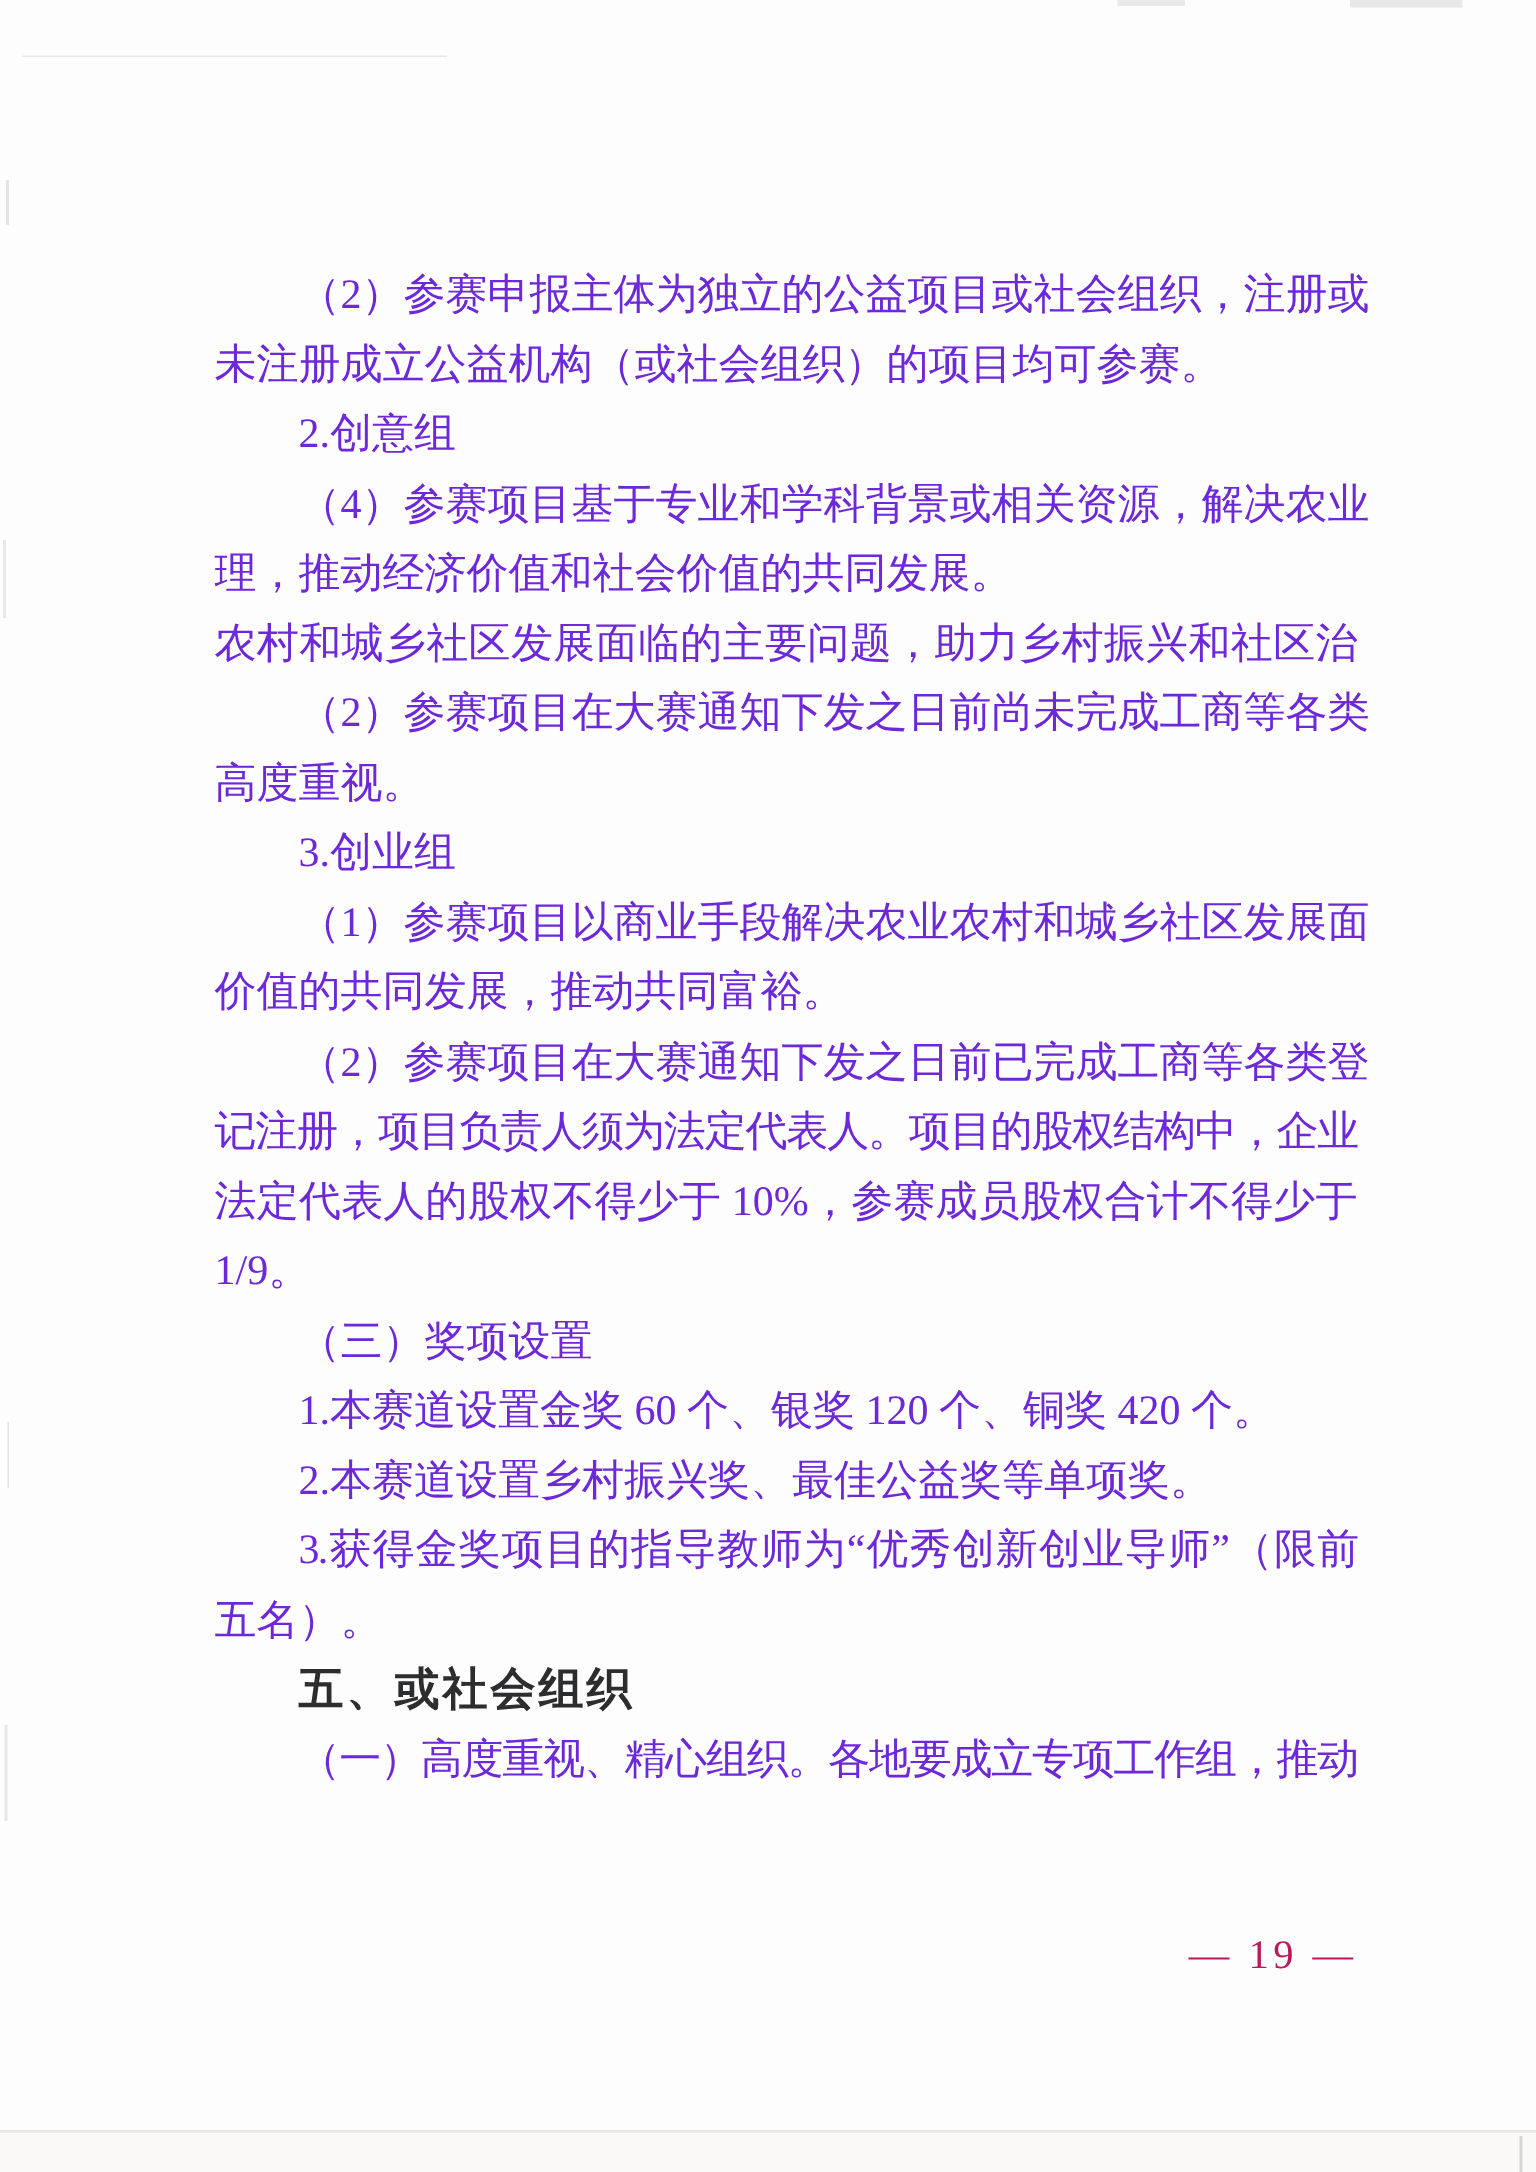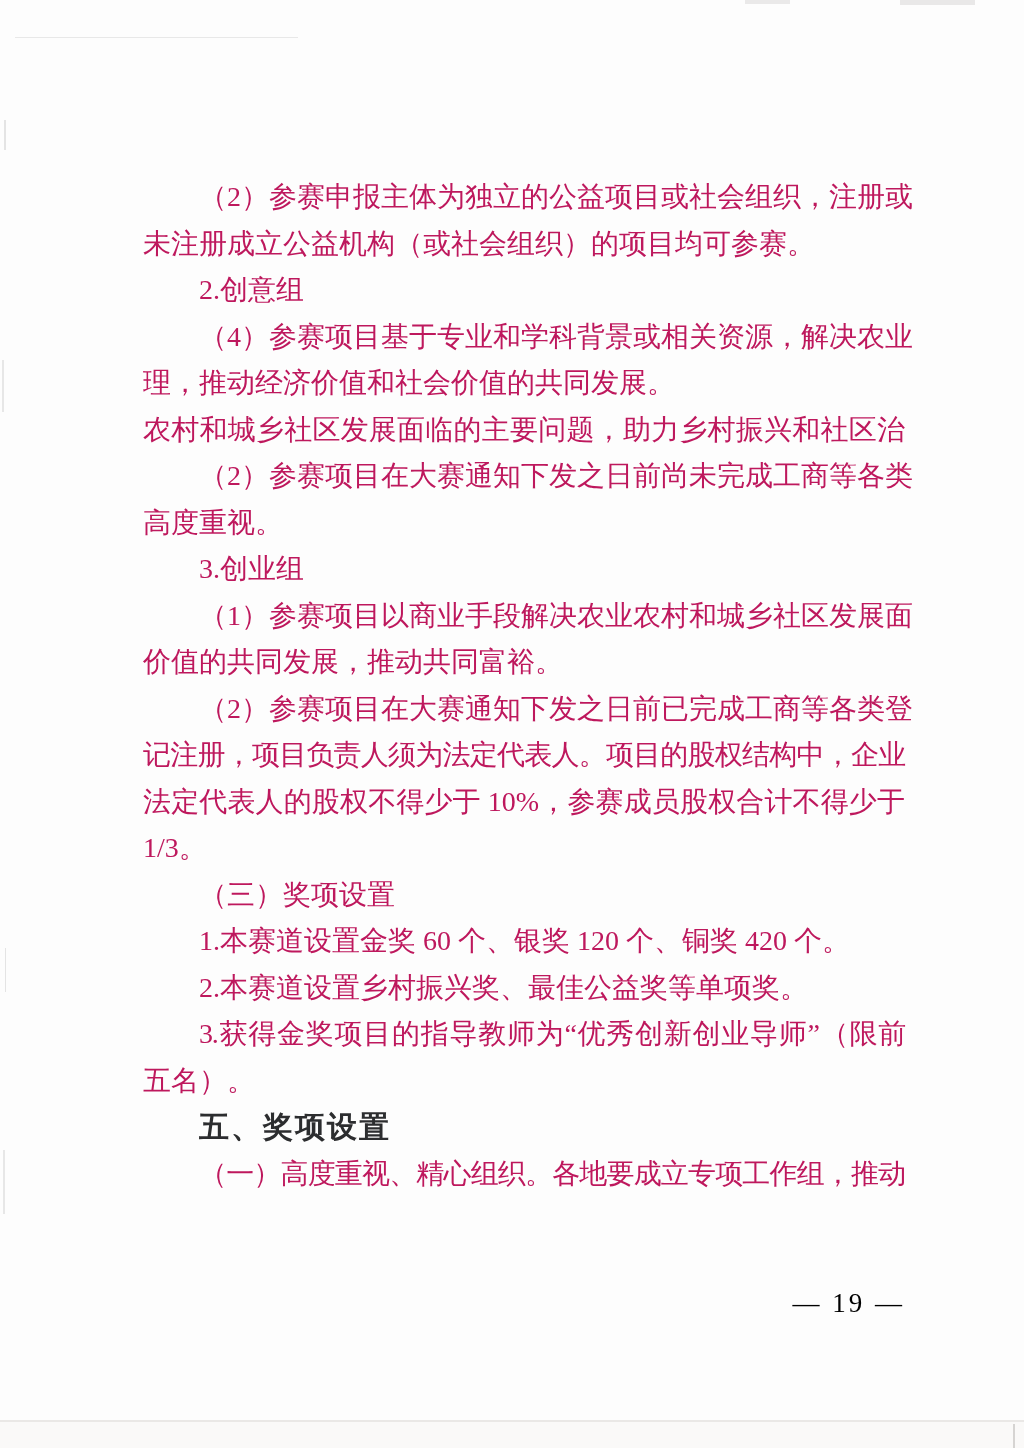--- a/index.html
+++ b/index.html
@@ -19,21 +19,21 @@
     position: absolute;
     left: 143px;
     top: 0;
     width: 762px;
     padding-top: 174px;
   }
   .doc-line {
     height: 46.5px;
     line-height: 46.5px;
     font-size: 28px;
-    color: #be185d;
+    color: #6d28d9;
     white-space: nowrap;
     text-align: left;
   }
   .doc-line.indent {
     text-indent: 56px;
   }
   .doc-line.fill {
     text-align: justify;
     text-align-last: justify;
   }
@@ -49,21 +49,21 @@
   }
   .footer-block {
     position: absolute;
     left: 143px;
     top: 1286px;
     width: 762px;
     text-align: right;
   }
   .page-number {
     font-size: 27px;
-    color: #000000;
+    color: #be185d;
     letter-spacing: 3px;
     line-height: 34px;
   }
   
   .artifact {
     position: absolute;
     pointer-events: none;
   }
   .art-topleft-line   { left: 15px;  top: 37px;   width: 283px; height: 1px;  background: #e8e8e8; }
   .art-top-smudge-1   { left: 745px; top: 0;      width: 45px;  height: 4px;  background: #dedcdc; opacity: .6; }
@@ -89,27 +89,27 @@
     <div class="doc-line">理，推动经济价值和社会价值的共同发展。</div>
     <div class="doc-line fill">农村和城乡社区发展面临的主要问题，助力乡村振兴和社区治</div>
     <div class="doc-line indent fill">（2）参赛项目在大赛通知下发之日前尚未完成工商等各类</div>
     <div class="doc-line">高度重视。</div>
     <div class="doc-line indent">3.创业组</div>
     <div class="doc-line indent fill">（1）参赛项目以商业手段解决农业农村和城乡社区发展面</div>
     <div class="doc-line">价值的共同发展，推动共同富裕。</div>
     <div class="doc-line indent fill">（2）参赛项目在大赛通知下发之日前已完成工商等各类登</div>
     <div class="doc-line fill tight">记注册，项目负责人须为法定代表人。项目的股权结构中，企业</div>
     <div class="doc-line fill">法定代表人的股权不得少于 10%，参赛成员股权合计不得少于</div>
-    <div class="doc-line">1/3。</div>
+    <div class="doc-line">1/9。</div>
     <div class="doc-line indent">（三）奖项设置</div>
     <div class="doc-line indent">1.本赛道设置金奖 60 个、银奖 120 个、铜奖 420 个。</div>
     <div class="doc-line indent">2.本赛道设置乡村振兴奖、最佳公益奖等单项奖。</div>
     <div class="doc-line indent fill tight">3.获得金奖项目的指导教师为“优秀创新创业导师”（限前</div>
     <div class="doc-line">五名）。</div>
-    <div class="doc-line indent heading">五、奖项设置</div>
+    <div class="doc-line indent heading">五、或社会组织</div>
     <div class="doc-line indent fill tight">（一）高度重视、精心组织。各地要成立专项工作组，推动</div>
   </div>
 
   <div class="footer-block">
     <span class="page-number">— 19 —</span>
   </div>
 
   <div class="artifact art-topleft-line"></div>
   <div class="artifact art-top-smudge-1"></div>
   <div class="artifact art-top-smudge-2"></div>

